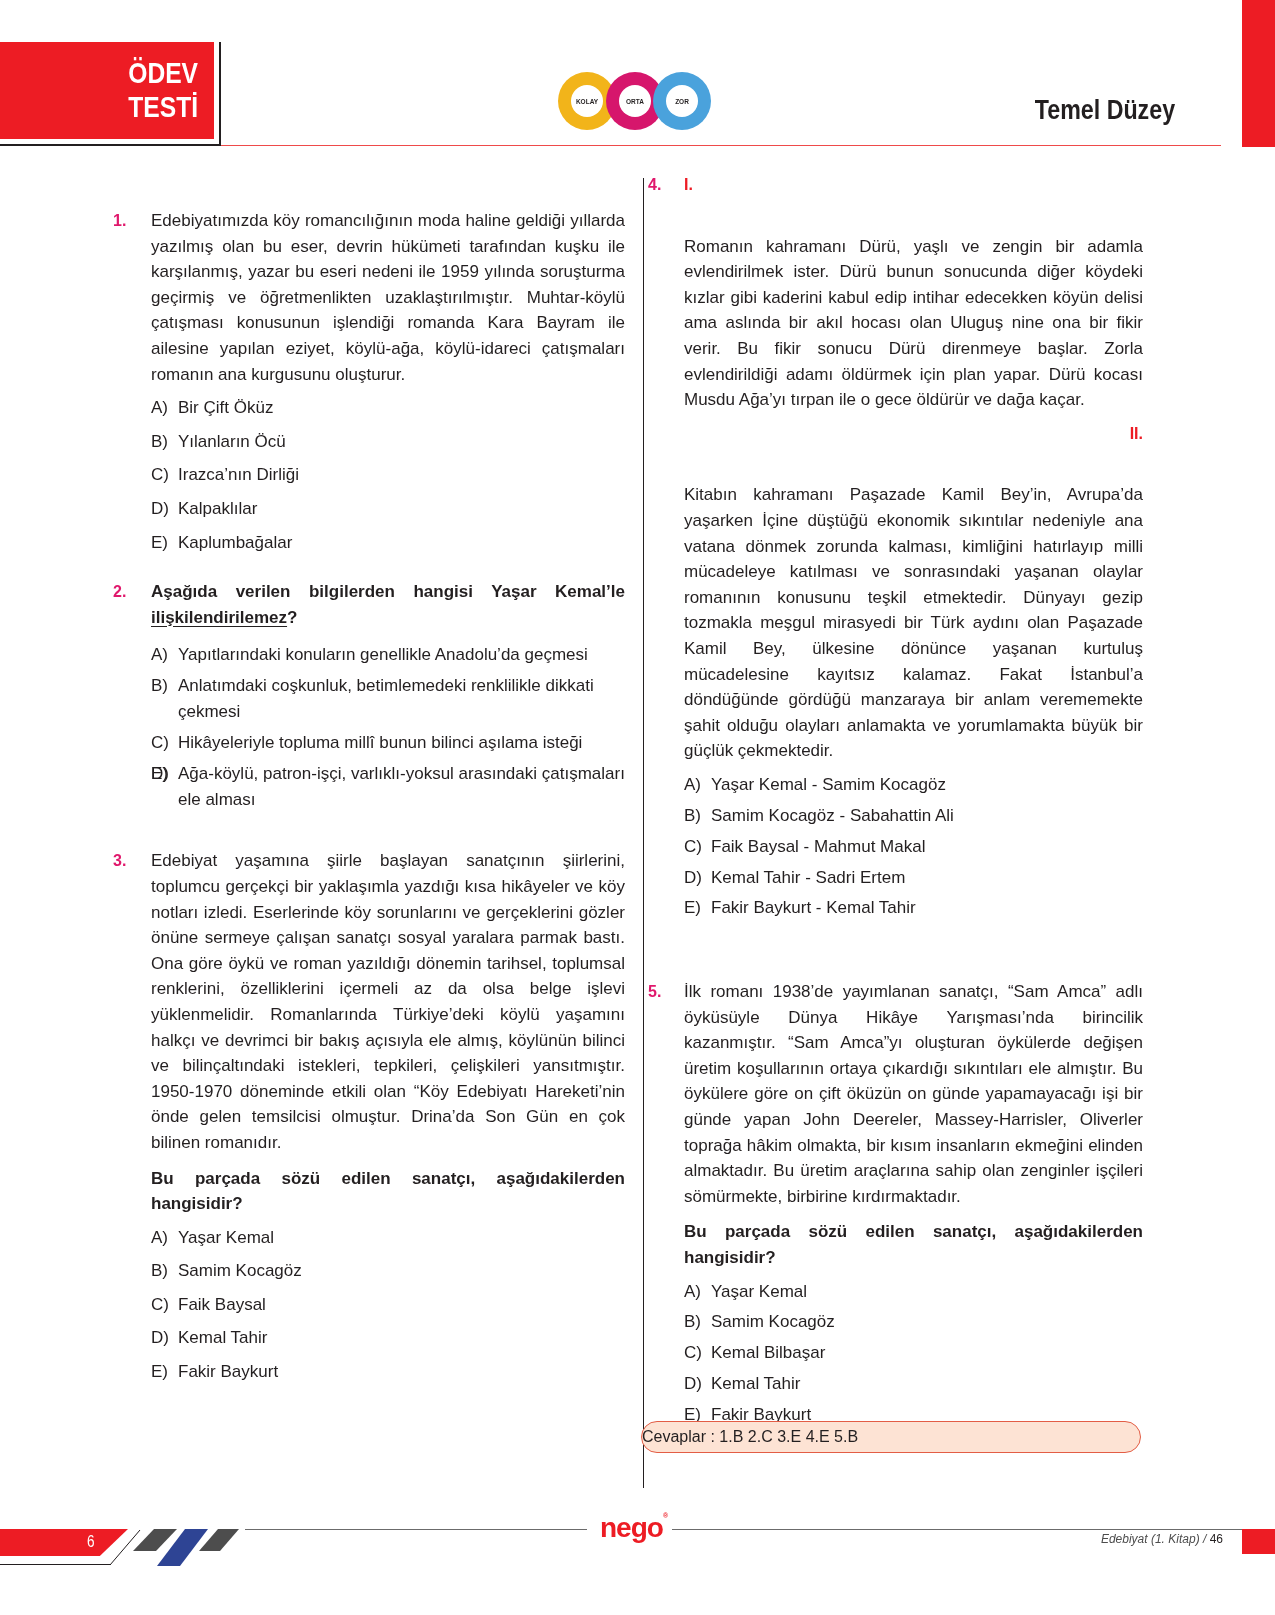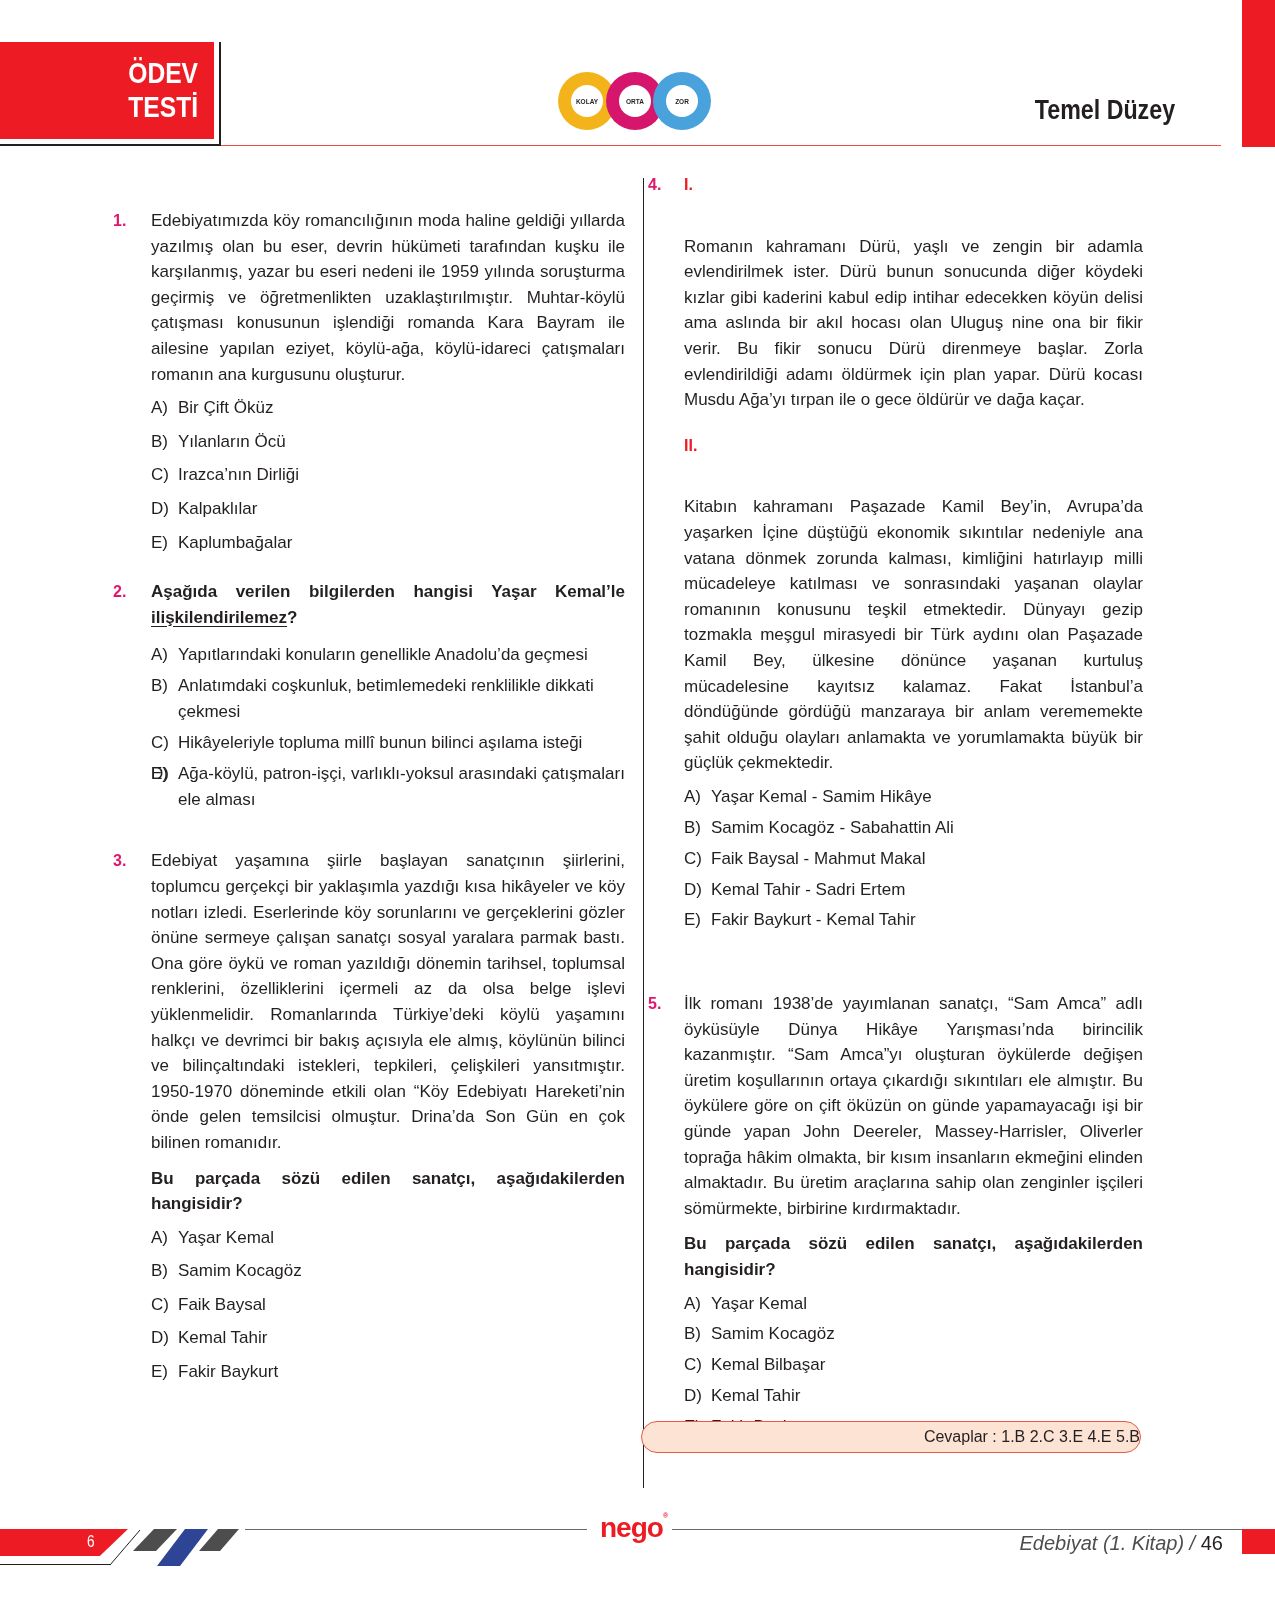--- a/index.html
+++ b/index.html
@@ -35,32 +35,32 @@
   .stem { font-weight: bold; margin-top: 10px; text-align: justify; }
   .stem u { text-decoration: underline; text-underline-offset: 3px; }
   .opts { margin-top: 8px; }
   .opt { position: relative; padding-left: 27px; }
   .opt-letter { position: absolute; left: 0; top: 0; }
   .opts.spaced .opt { margin-bottom: 8px; }
   .opts.tight .opt { margin-bottom: 5.5px; }
   .opts.q4 .opt { margin-bottom: 5.3px; }
   .opts.q5 .opt { margin-bottom: 5.3px; }
 
-  .answers { position: absolute; left: 641px; top: 1421px; width: 500px; height: 32px; border: 1px solid #e35d45; border-radius: 16px; background: #fde3d4; text-align: right; font-size: 16px; line-height: 30px; color: #231f20; }
+  .answers { position: absolute; left: 641px; top: 1421px; width: 500px; height: 32px; border: 1px solid #e35d45; border-radius: 16px; background: #fde3d4; text-align: left; font-size: 16px; line-height: 30px; color: #231f20; }
 
   
   .ftr-red { position: absolute; left: 0; top: 1529px; width: 128px; height: 27px; background: #ed1c24; clip-path: polygon(0 0, 100% 0, 78% 100%, 0 100%); width: 128px; }
   .ftr-pagenum { position: absolute; left: 85px; top: 1532px; width: 20px; color: #fff; font-size: 17px; transform: scaleX(0.8); }
   .ftr-baseline { position: absolute; left: 0; top: 1564px; width: 111px; height: 1px; background: #231f20; }
   .ftr-slash { position: absolute; left: 108px; top: 1529px; width: 36px; height: 36px; }
   .ftr-rule-a { position: absolute; left: 245px; top: 1529px; width: 342px; height: 1px; background: #6b6b6b; }
   .ftr-rule-b { position: absolute; left: 672px; top: 1529px; width: 571px; height: 1px; background: #6b6b6b; }
   .ftr-logo { position: absolute; left: 600px; top: 1512px; font-family: "Liberation Sans", sans-serif; font-weight: bold; font-size: 28px; color: #ed1c24; letter-spacing: -1px; }
   .ftr-logo sup { font-size: 7px; vertical-align: top; }
-  .ftr-book { position: absolute; right: 52px; top: 1532px; font-size: 20px; color: #4d4d4d; }
+  .ftr-book { position: absolute; right: 52px; top: 1532px; font-size: 12px; color: #4d4d4d; }
   .ftr-book i { font-style: italic; }
   .ftr-book b { font-weight: normal; color: #231f20; }
   .ftr-right-red { position: absolute; left: 1242px; top: 1529px; width: 33px; height: 25px; background: #ed1c24; }
 </style>
 </head>
 <body>
 
 <div class="hdr-red-block"></div>
 <div class="hdr-red-frame"></div>
 <div class="hdr-title">
@@ -125,24 +125,24 @@
 </div>
 
 <div class="col-divider"></div>
 
 <div class="col col-right">
 
   <div class="q" style="margin-bottom:58px;">
     <span class="q-num">4.</span>
     <div class="roman">I.</div>
     <p class="para">Romanın kahramanı Dürü, yaşlı ve zengin bir adamla evlendirilmek ister. Dürü bunun sonucunda diğer köydeki kızlar gibi kaderini kabul edip intihar edecekken köyün delisi ama aslında bir akıl hocası olan Uluguş nine ona bir fikir verir. Bu fikir sonucu Dürü direnmeye başlar. Zorla evlendirildiği adamı öldürmek için plan yapar. Dürü kocası Musdu Ağa’yı tırpan ile o gece öldürür ve dağa kaçar.</p>
-    <div class="roman" style="margin-top:20px;">II.</div>
+    <div class="roman" style="margin-top:8px;text-align:right;">II.</div>
     <p class="para">Kitabın kahramanı Paşazade Kamil Bey’in, Avrupa’da yaşarken İçine düştüğü ekonomik sıkıntılar nedeniyle ana vatana dönmek zorunda kalması, kimliğini hatırlayıp milli mücadeleye katılması ve sonrasındaki yaşanan olaylar romanının konusunu teşkil etmektedir. Dünyayı gezip tozmakla meşgul mirasyedi bir Türk aydını olan Paşazade Kamil Bey, ülkesine dönünce yaşanan kurtuluş mücadelesine kayıtsız kalamaz. Fakat İstanbul’a döndüğünde gördüğü manzaraya bir anlam verememekte şahit olduğu olayları anlamakta ve yorumlamakta büyük bir güçlük çekmektedir.</p>
     <div class="opts q4">
-      <div class="opt"><span class="opt-letter">A)</span><span>Yaşar Kemal - Samim Hikâye</span></div>
+      <div class="opt"><span class="opt-letter">A)</span><span>Yaşar Kemal - Samim Kocagöz</span></div>
       <div class="opt"><span class="opt-letter">B)</span><span>Samim Kocagöz - Sabahattin Ali</span></div>
       <div class="opt"><span class="opt-letter">C)</span><span>Faik Baysal - Mahmut Makal</span></div>
       <div class="opt"><span class="opt-letter">D)</span><span>Kemal Tahir - Sadri Ertem</span></div>
       <div class="opt"><span class="opt-letter">E)</span><span>Fakir Baykurt - Kemal Tahir</span></div>
     </div>
   </div>
 
   <div class="q">
     <span class="q-num">5.</span>
     <p class="para">İlk romanı 1938’de yayımlanan sanatçı, “Sam Amca” adlı öyküsüyle Dünya Hikâye Yarışması’nda birincilik kazanmıştır. “Sam Amca”yı oluşturan öykülerde değişen üretim koşullarının ortaya çıkardığı sıkıntıları ele almıştır. Bu öykülere göre on çift öküzün on günde yapamayacağı işi bir günde yapan John Deereler, Massey-Harrisler, Oliverler toprağa hâkim olmakta, bir kısım insanların ekmeğini elinden almaktadır. Bu üretim araçlarına sahip olan zenginler işçileri sömürmekte, birbirine kırdırmaktadır.</p>

